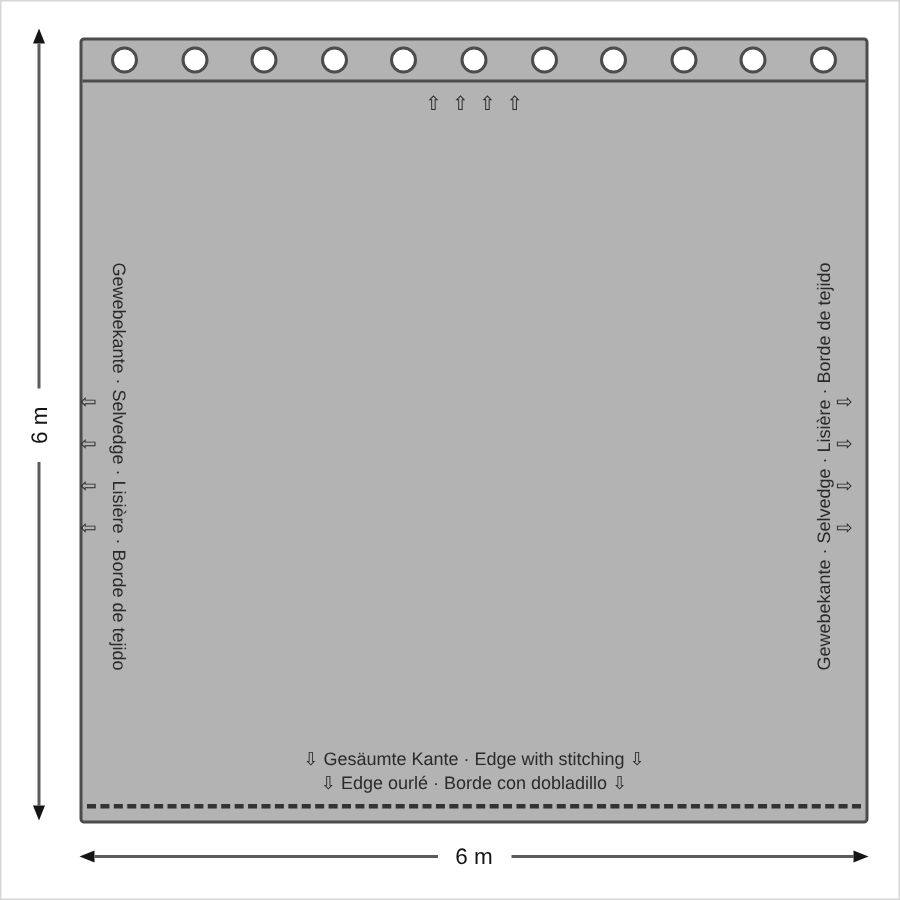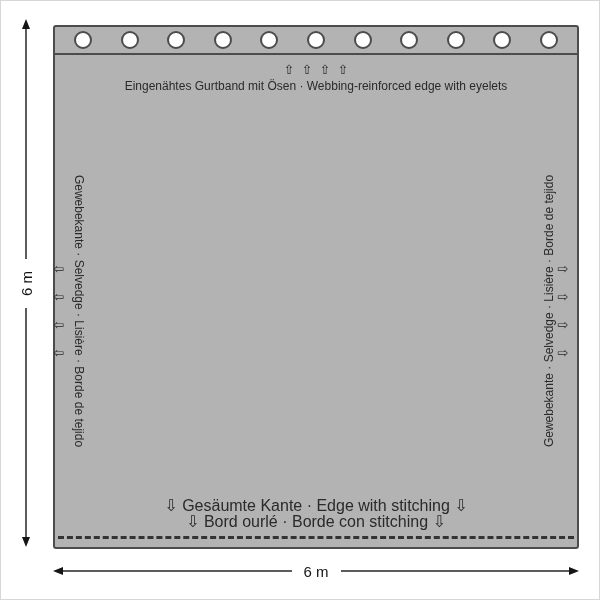--- a/index.html
+++ b/index.html
@@ -19,21 +19,21 @@
     position:absolute;left:0;right:0;top:0;height:26px;
     border-bottom:2px solid #4c4c4c;
     display:flex;align-items:center;
   }
   .eyelet-row{flex:1;display:flex;justify-content:space-between;align-items:center;padding:0 19px;}
   .eyelet{width:14px;height:14px;border-radius:50%;background:#ffffff;border:2px solid #4c4c4c;}
 
   
   .top-note{position:absolute;left:0;right:0;top:36px;text-align:center;font-size:12px;line-height:16px;}
   .top-note .arrows{font-family:"DejaVu Sans",sans-serif;font-size:13px;line-height:14px;word-spacing:3px;margin-bottom:1px;}
-  .bottom-note{position:absolute;left:0;right:0;bottom:17px;text-align:center;font-size:16px;line-height:16px;}
+  .bottom-note{position:absolute;left:0;right:0;bottom:17px;text-align:center;font-size:12px;line-height:16px;}
 
   .side-label{
     position:absolute;white-space:nowrap;font-size:12px;line-height:14px;
   }
   .side-label.left{left:24px;top:284px;transform:translate(-50%,-50%) rotate(90deg);}
   .side-label.right{left:494px;top:284px;transform:translate(-50%,-50%) rotate(-90deg);}
   .side-arrows{
     position:absolute;display:flex;flex-direction:column;gap:14px;
     font-family:"DejaVu Sans",sans-serif;font-size:13px;line-height:14px;
   }
@@ -82,42 +82,41 @@
           <div class="eyelet"></div>
           <div class="eyelet"></div>
           <div class="eyelet"></div>
           <div class="eyelet"></div>
           <div class="eyelet"></div>
         </div>
     </div>
 
     <div class="top-note">
       <div class="arrows">⇧ ⇧ ⇧ ⇧</div>
-      <div>Eingenähtes Gurtband mit Ösen · Webbing-reinforced edge with eyelets</div>
     </div>
 
     <div class="side-label left">Gewebekante · Selvedge · Lisière · Borde de tejido</div>
     <div class="side-arrows left">
       <span>⇦</span>
       <span>⇦</span>
       <span>⇦</span>
       <span>⇦</span>
     </div>
 
     <div class="side-label right">Gewebekante · Selvedge · Lisière · Borde de tejido</div>
     <div class="side-arrows right">
       <span>⇨</span>
       <span>⇨</span>
       <span>⇨</span>
       <span>⇨</span>
     </div>
 
     <div class="bottom-note">
       <div>⇩ Gesäumte Kante · Edge with stitching ⇩</div>
-      <div>⇩ Bord ourlé · Borde con stitching ⇩</div>
+      <div>⇩ Edge ourlé · Borde con dobladillo ⇩</div>
     </div>
 
     <div class="dashed-line"></div>
   </div>
 
   <div class="dim-v">
     <div class="tri tri-up"></div>
     <div class="seg-v"></div>
     <div class="dim-label v">6 m</div>
     <div class="seg-v"></div>

